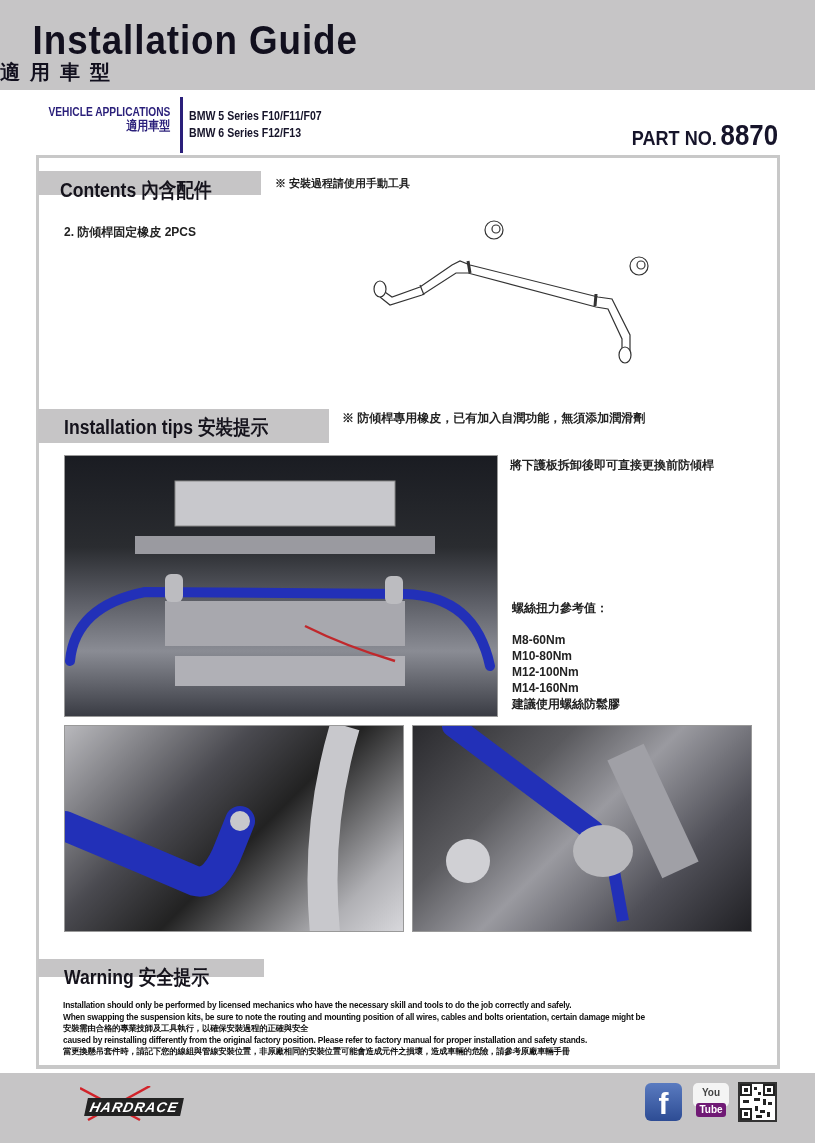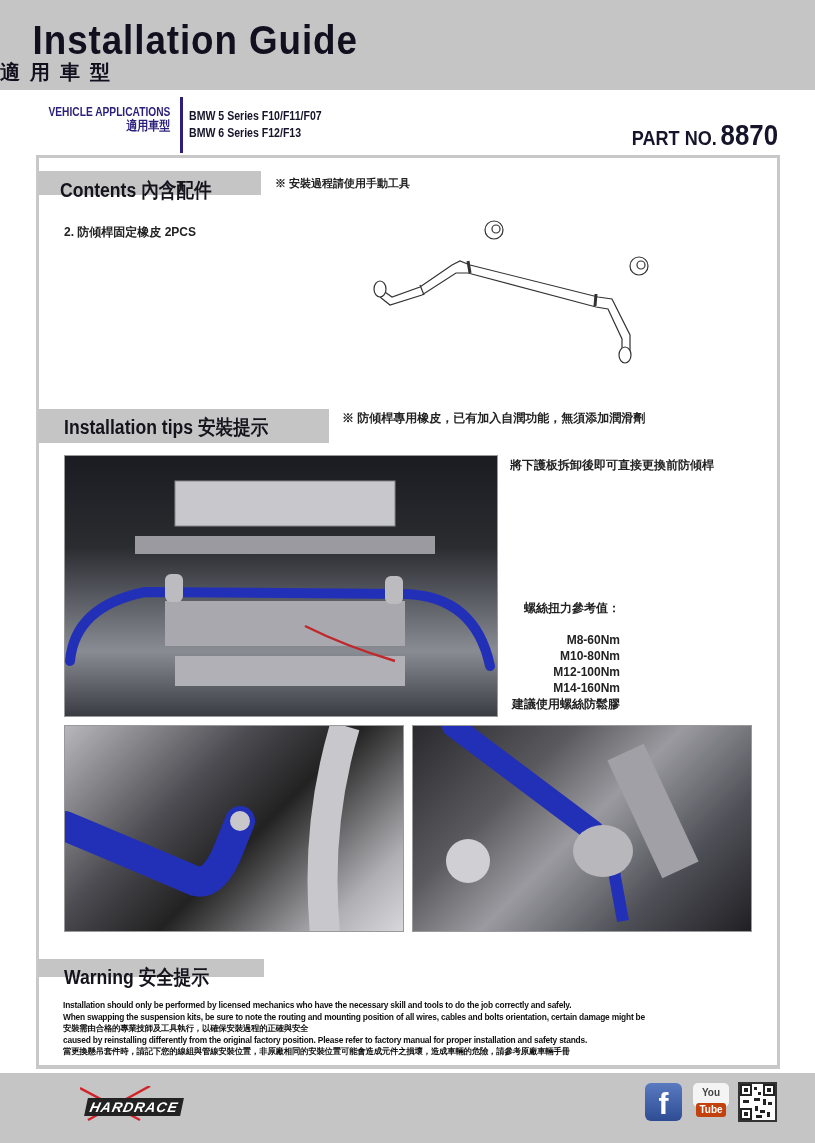--- a/index.html
+++ b/index.html
@@ -34,33 +34,33 @@
     .contents-list li { height: 33px; }
 
     .diagram { position: absolute; left: 360px; top: 205px; width: 300px; height: 175px; }
 
     .photo { position: absolute; overflow: hidden; border: 1px solid #999; }
     .photo-main { left: 64px; top: 455px; width: 434px; height: 262px; background: linear-gradient(180deg, #1a1c22 0%, #2a2c30 35%, #5a5c64 55%, #8a8c94 75%, #3a3c44 100%); }
     .photo-left { left: 64px; top: 725px; width: 340px; height: 207px; background: linear-gradient(135deg, #b8b8bc 0%, #4a4a50 35%, #222 55%, #b0b0b4 85%, #d8d8dc 100%); }
     .photo-right { left: 412px; top: 725px; width: 340px; height: 207px; background: linear-gradient(135deg, #2a2a2e 0%, #5a5a5e 30%, #9a9aa0 50%, #505058 75%, #202024 100%); }
 
     .tip-text { position: absolute; left: 510px; top: 457px; font-size: 12px; font-weight: bold; color: #222; white-space: nowrap; }
-    .torque { position: absolute; left: 512px; top: 600px; font-size: 12px; color: #222; font-weight: bold; line-height: 16px; text-align: right; }
+    .torque { position: absolute; left: 512px; top: 600px; font-size: 12px; color: #222; font-weight: bold; line-height: 16px; }
     .torque .ttl { margin-bottom: 16px; }
 
     .warn-text { position: absolute; left: 63px; top: 1000px; width: 700px; font-size: 8.4px; font-weight: bold; line-height: 11.6px; color: #111; letter-spacing: -0.2px; }
     .warn-text p { white-space: nowrap; }
 
     .footer { position: absolute; left: 0; top: 1073px; width: 815px; height: 70px; background: #c6c5c6; }
     .logo { position: absolute; left: 80px; top: 1086px; width: 130px; height: 36px; }
     .logo-text { position: absolute; left: 6px; top: 12px; font-size: 14px; font-style: italic; font-weight: bold; color: #fff; background: #222; padding: 1px 4px; letter-spacing: 1px; transform: skewX(-12deg); }
     .fb-icon { position: absolute; left: 645px; top: 1083px; width: 37px; height: 38px; background: linear-gradient(180deg, #5a7bc0, #2d4c94); border-radius: 6px; color: #fff; font-weight: bold; font-size: 30px; text-align: center; line-height: 42px; font-family: "Liberation Sans", sans-serif; }
     .yt-icon { position: absolute; left: 693px; top: 1083px; width: 36px; height: 24px; background: #f4f4f4; border-radius: 5px; text-align: center; }
     .yt-icon .you { display: block; font-size: 10px; font-weight: bold; color: #444; line-height: 12px; margin-top: 4px; }
-    .yt-icon .tube { display: inline-block; font-size: 10px; font-weight: bold; color: #fff; background: #c2410c; border-radius: 3px; padding: 1px 3px; line-height: 12px; }
+    .yt-icon .tube { display: inline-block; font-size: 10px; font-weight: bold; color: #fff; background: #701a75; border-radius: 3px; padding: 1px 3px; line-height: 12px; }
     .qr-icon { position: absolute; left: 738px; top: 1082px; width: 39px; height: 40px; background: #fff; border: 2px solid #333; }
   </style>
 </head>
 <body>
 
 <div class="header-band">
   <div class="title-en">Installation Guide</div>
   <div class="title-zh">適用車型</div>
 </div>
 

